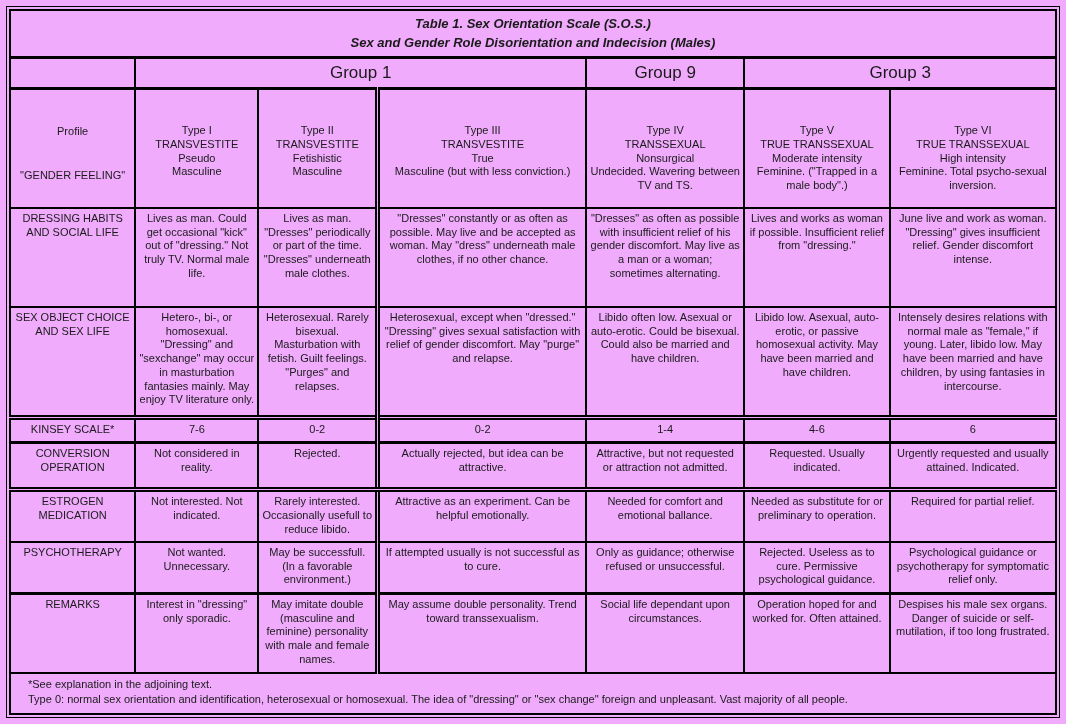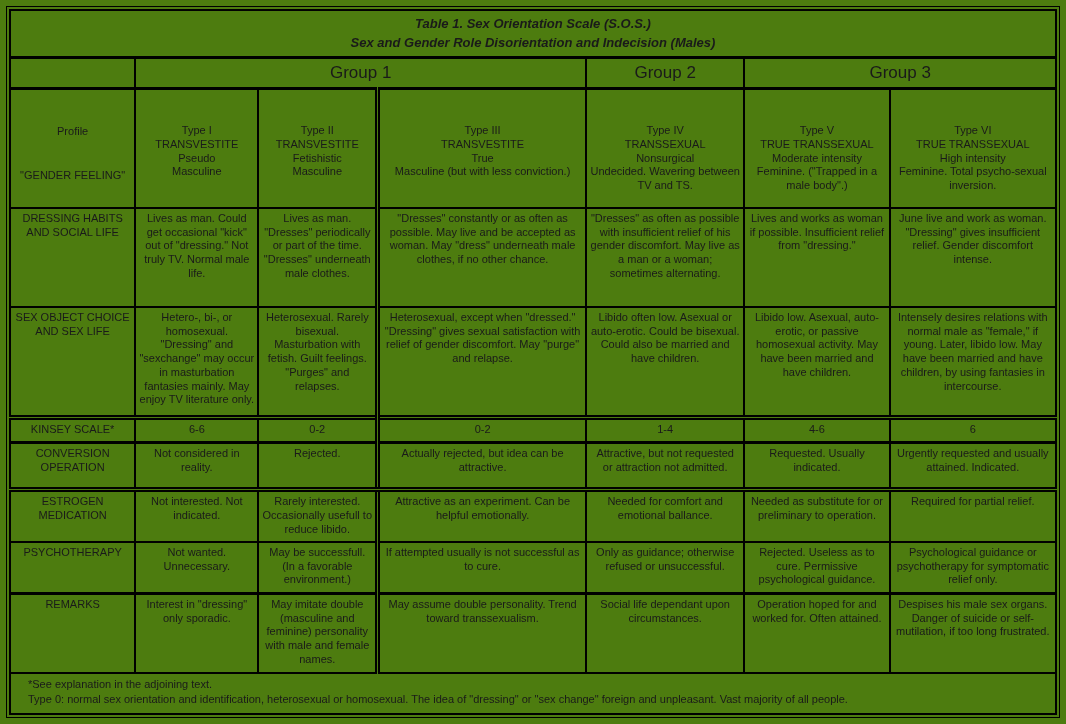--- a/index.html
+++ b/index.html
@@ -1,18 +1,18 @@
 <!DOCTYPE html>
 <html><head>
 <meta charset="utf-8">
 <style>
   html,body { margin:0; padding:0; background:#fff; }
   .page {
     width:1066px; height:724px; box-sizing:border-box;
-    padding:6px; background:#4d7c0f;
+    padding:6px; background:#f0abfc;
     font-family:"Liberation Sans", sans-serif; color:#1a1a1a;
   }
   .frame {
     border:1px solid #000; padding:2px; box-sizing:border-box;
     width:100%; height:100%;
   }
   table.sos {
     width:100%; height:100%;
     border-collapse:collapse; table-layout:fixed;
     border:2px solid #000;
@@ -75,21 +75,21 @@
           <tr>
         <td class="title-cell" colspan="7">
           <div>Table 1. Sex Orientation Scale (S.O.S.)</div>
           <div>Sex and Gender Role Disorientation and Indecision (Males)</div>
         </td>
       </tr>
 
       <tr>
         <td class="group-cell"></td>
         <td class="group-cell" colspan="3">Group 1</td>
-        <td class="group-cell">Group 2</td>
+        <td class="group-cell">Group 9</td>
         <td class="group-cell" colspan="2">Group 3</td>
       </tr>
 
       <tr class="profile-row">
         <td>
           <div class="stack-label">
             <div>Profile</div>
             <div>"GENDER FEELING"</div>
           </div>
         </td>
@@ -158,21 +158,21 @@
         <td>Hetero-, bi-, or homosexual. "Dressing" and "sexchange" may occur in masturbation fantasies mainly. May enjoy TV literature only.</td>
         <td>Heterosexual. Rarely bisexual. Masturbation with fetish. Guilt feelings. "Purges" and relapses.</td>
         <td class="dbl-left">Heterosexual, except when "dressed." "Dressing" gives sexual satisfaction with relief of gender discomfort. May "purge" and relapse.</td>
         <td>Libido often low. Asexual or auto-erotic. Could be bisexual. Could also be married and have children.</td>
         <td>Libido low. Asexual, auto-erotic, or passive homosexual activity. May have been married and have children.</td>
         <td>Intensely desires relations with normal male as "female," if young. Later, libido low. May have been married and have children, by using fantasies in intercourse.</td>
       </tr>
 
       <tr class="kinsey-row">
         <td>KINSEY SCALE*</td>
-        <td>6-6</td>
+        <td>7-6</td>
         <td>0-2</td>
         <td class="dbl-left">0-2</td>
         <td>1-4</td>
         <td>4-6</td>
         <td>6</td>
       </tr>
 
       <tr class="conversion-row">
         <td>CONVERSION OPERATION</td>
         <td>Not considered in reality.</td>

